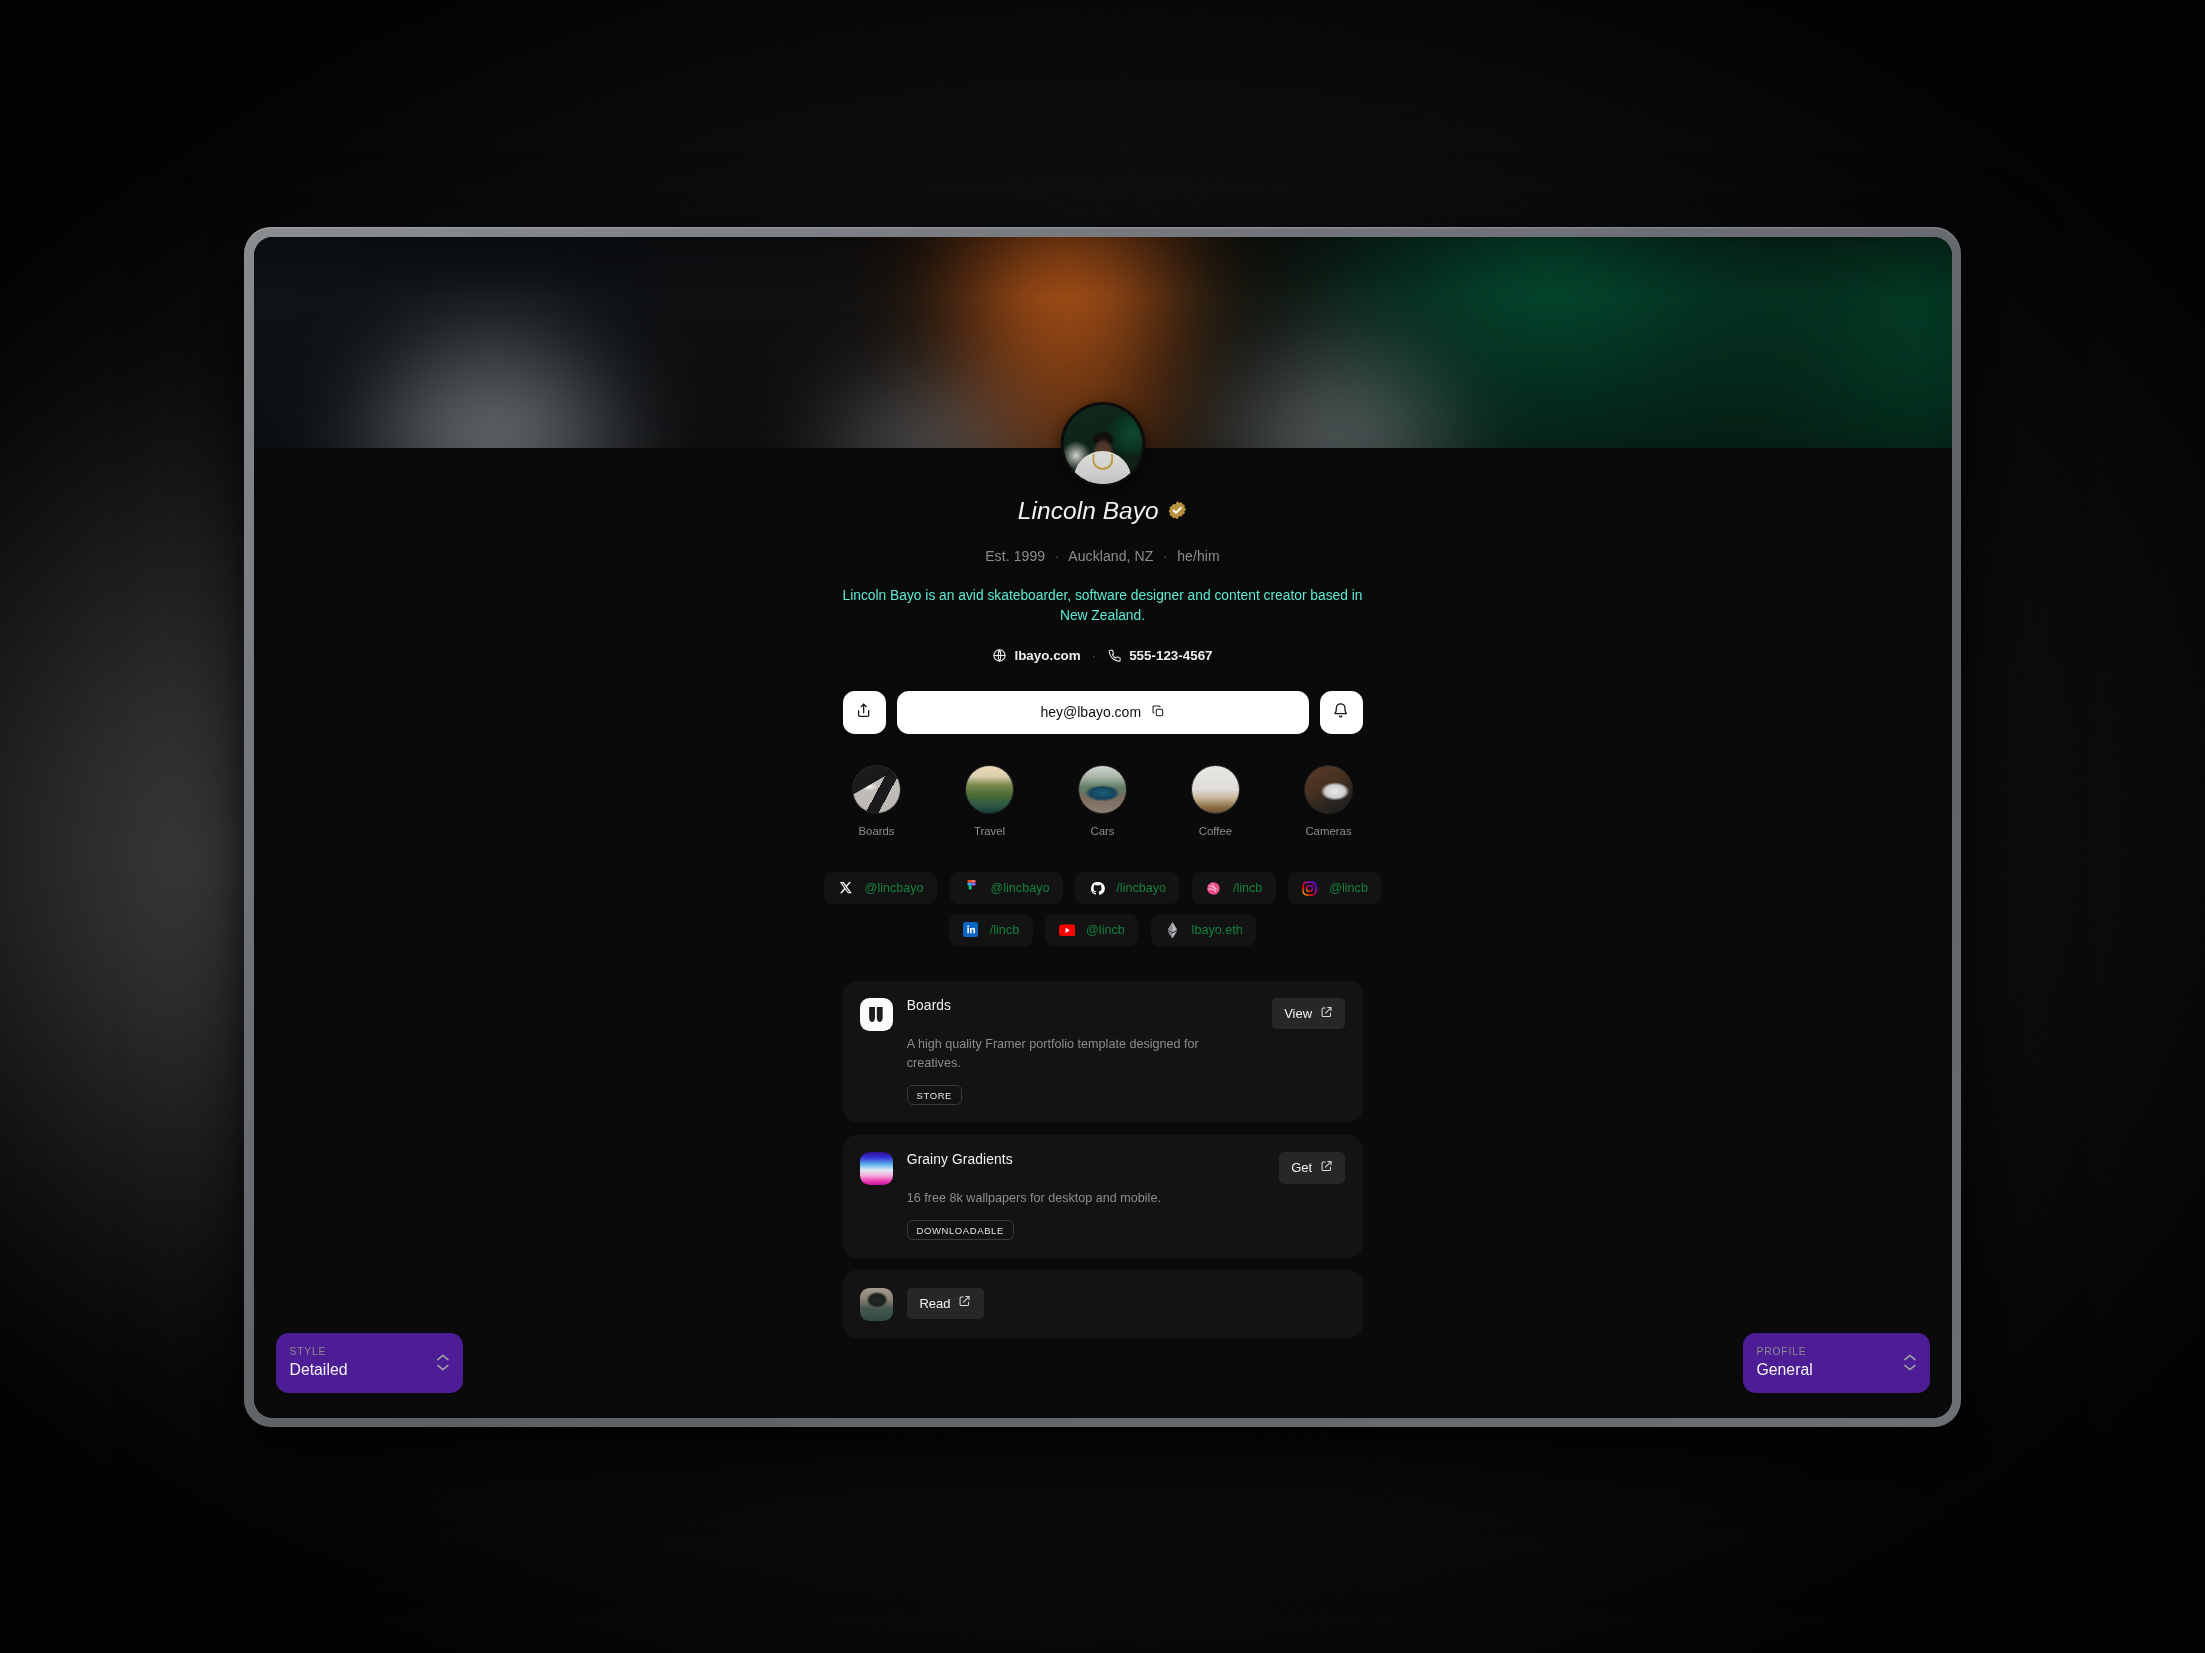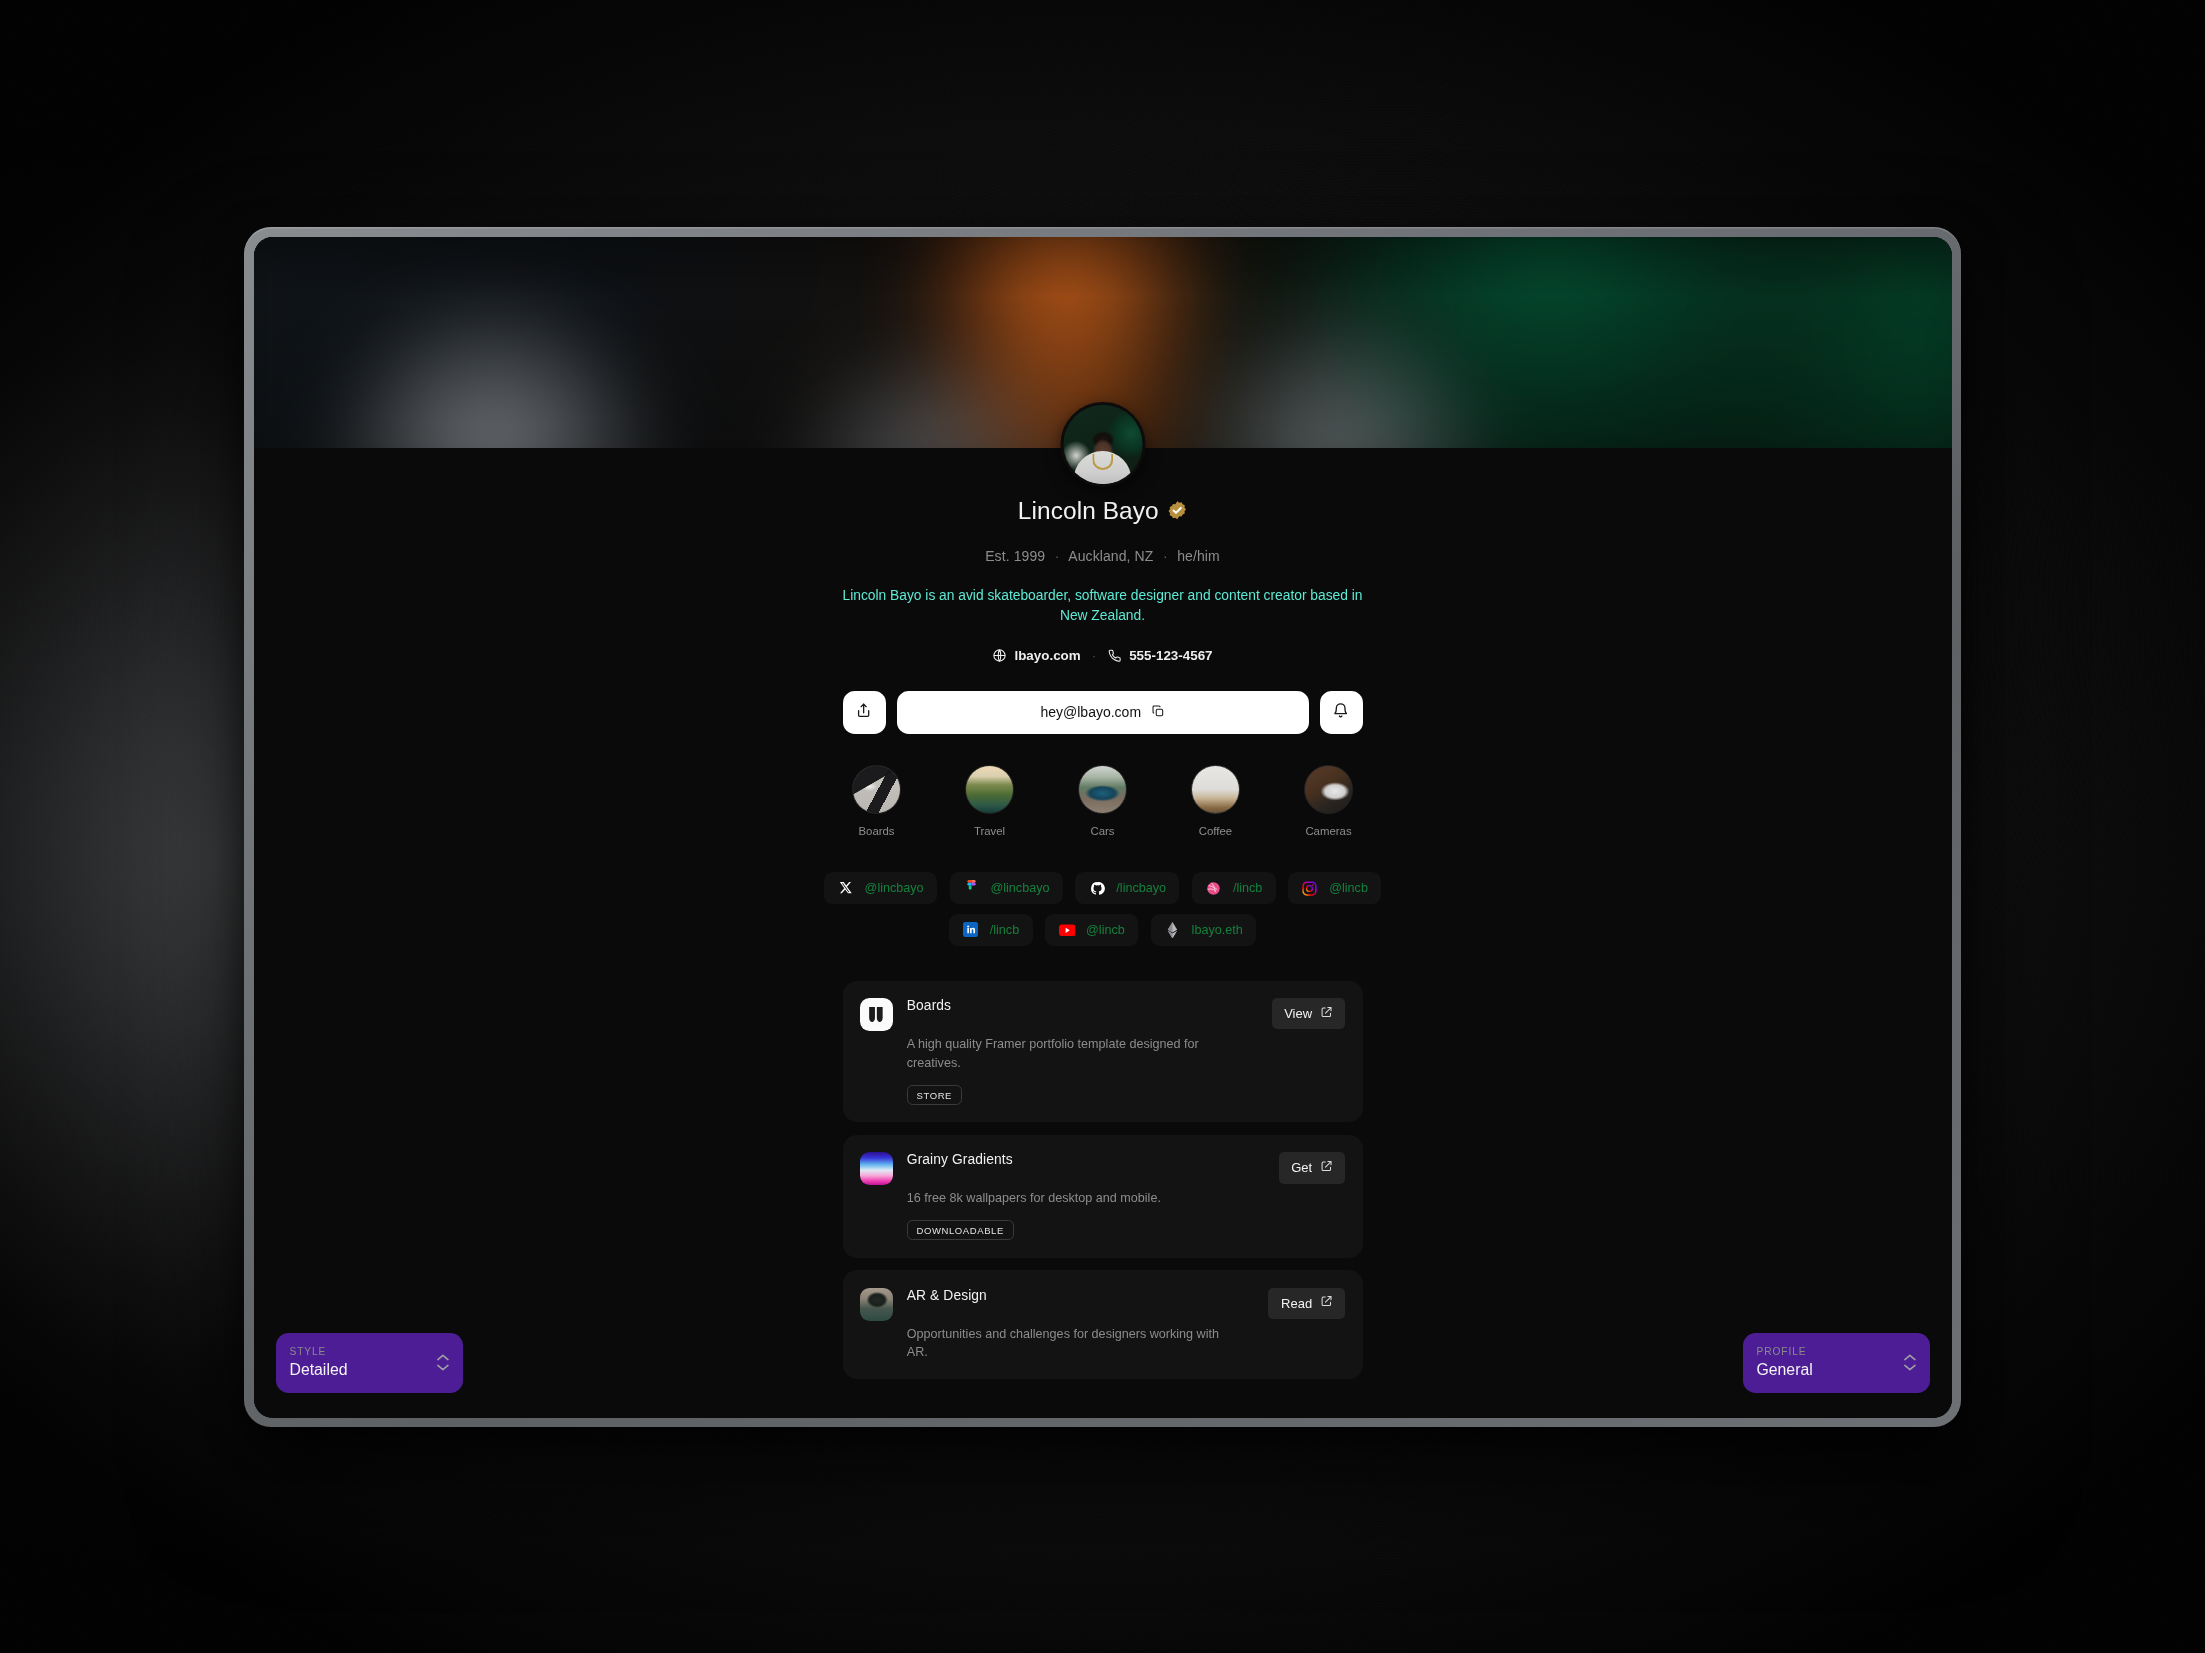--- a/index.html
+++ b/index.html
@@ -145,21 +145,21 @@
   }
 
   .center-col {
     width: 100%;
     text-align: center;
     padding-top: 49px;
   }
 
   
   #name-row {
-    display: flex; align-items: center; justify-content: center; gap: 7.9px;
+    display: flex; align-items: center; justify-content: center; gap: 7.9px; font-style: italic;
   }
   #display-name {
     font-size: 24.4px;
     font-weight: 400;
     color: #f2f2f2;
     letter-spacing: 0.1px;
   }
   #verified-badge {
     width: 20.5px; height: 20.5px;
     display: inline-flex; align-items: center; justify-content: center;
@@ -614,24 +614,20 @@
                     <path d="M10 4H6a2 2 0 0 0-2 2v12a2 2 0 0 0 2 2h12a2 2 0 0 0 2-2v-4"></path>
                     <path d="M15 3h6v6"></path>
                       <path d="M10.5 13.5L20.5 3.5"></path>
                   </svg>
                 </span>
               </button>
             </div>
 
             <div class="card" style="text-align:left;">
               <div class="card-icon ico-ar"></div>
-              <div class="card-main">
-                <div class="card-title">AR &amp; Design</div>
-                <div class="card-desc">Opportunities and challenges for designers working with AR.</div>
-              </div>
               <button class="card-btn">
                 <span>Read</span>
                 <span>
                   <svg width="12.6" height="12.6" viewBox="0 0 24 24" fill="none" stroke="#dcdcdc" stroke-width="2" stroke-linecap="round" stroke-linejoin="round">
                     <path d="M10 4H6a2 2 0 0 0-2 2v12a2 2 0 0 0 2 2h12a2 2 0 0 0 2-2v-4"></path>
                     <path d="M15 3h6v6"></path>
                       <path d="M10.5 13.5L20.5 3.5"></path>
                   </svg>
                 </span>
               </button>

